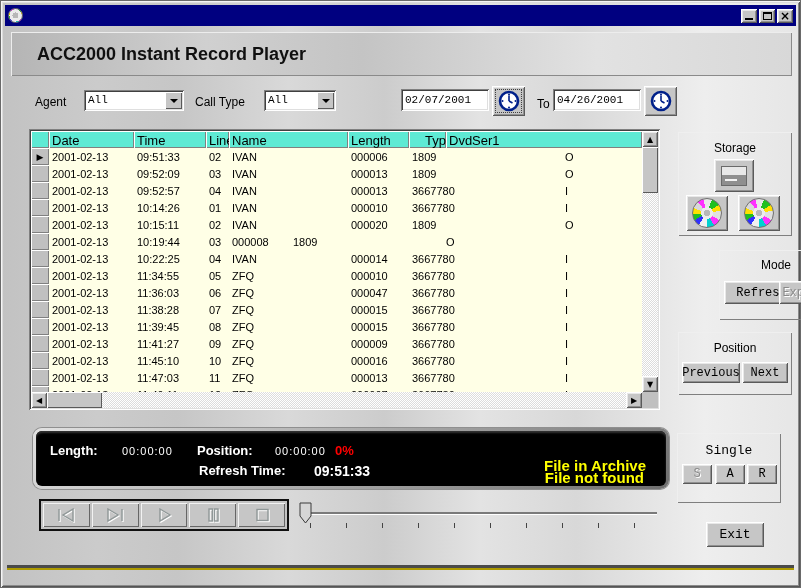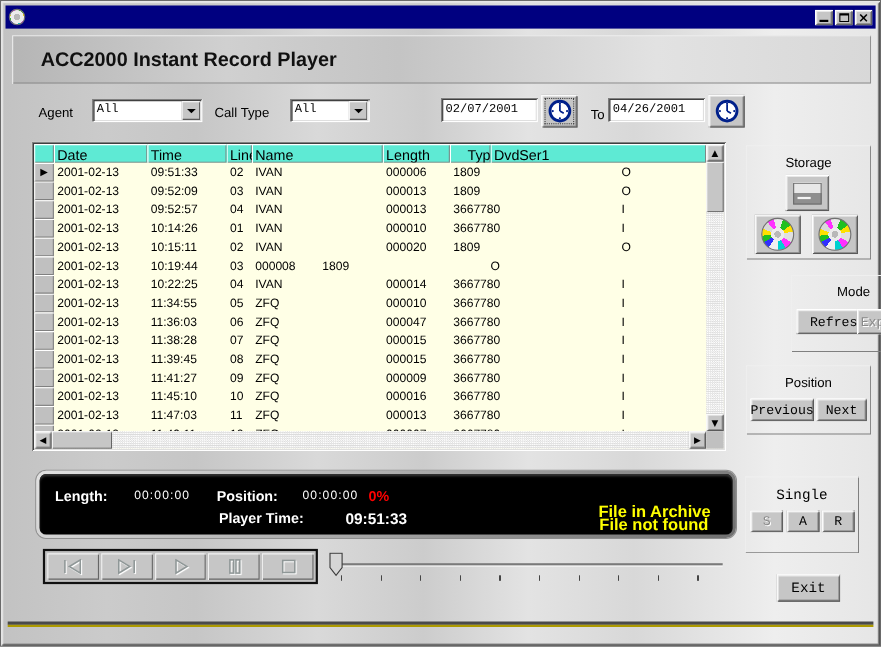--- a/index.html
+++ b/index.html
@@ -465,21 +465,21 @@
   </div>
 
   <div class="lcd-outer">
     <div class="lcd">
       <span class="lbl-w" style="left:14px; top:12px;">Length:</span>
       <span class="val-w" style="left:86px; top:14px;">00:00:00</span>
       <span class="lbl-w" style="left:161px; top:12px;">Position:</span>
       <span class="val-w" style="left:239px; top:14px;">00:00:00</span>
       <span class="pct-r" style="left:299px; top:12px;">0%</span>
       <span class="stat-y" style="right:22px; top:6px;margin-top:32px;">File not found</span>
-      <span class="lbl-w" style="left:163px; top:32px;">Player Time:</span>
+      <span class="lbl-w" style="left:163px; top:32px;">Refresh Time:</span>
       <span class="lbl-w" style="left:278px; top:32px; font-size:14px;">09:51:33</span>
       <span class="stat-y" style="right:20px; top:26px;">File in Archive</span>
     </div>
   </div>
 
   <div class="transport">
     <div class="tbtn">
       <svg width="24" height="14" viewBox="0 0 24 14">
           <path d="M5 1 V13"></path>
           <path d="M19 1 L9 7 L19 13 Z"></path>

